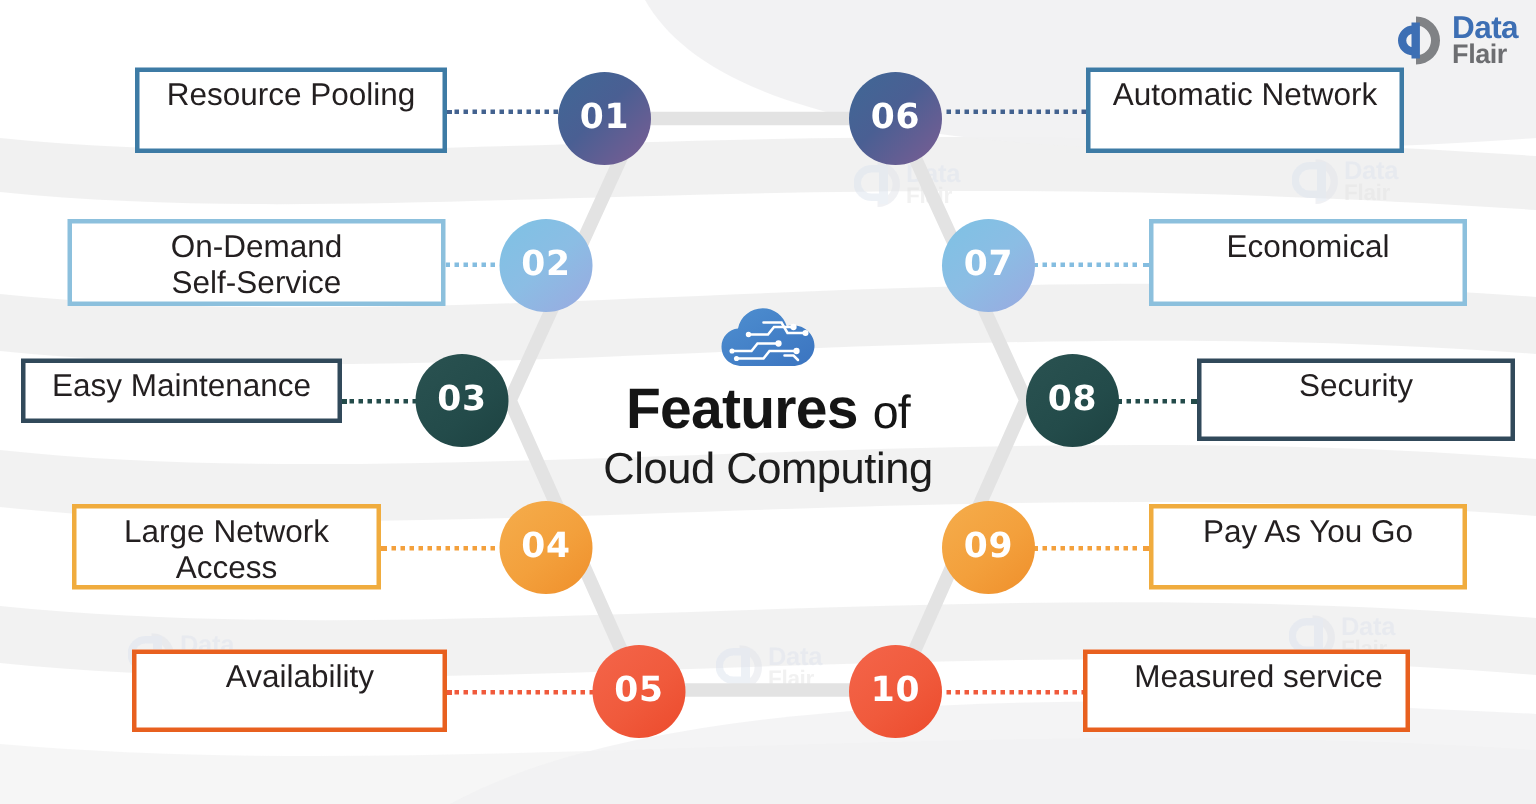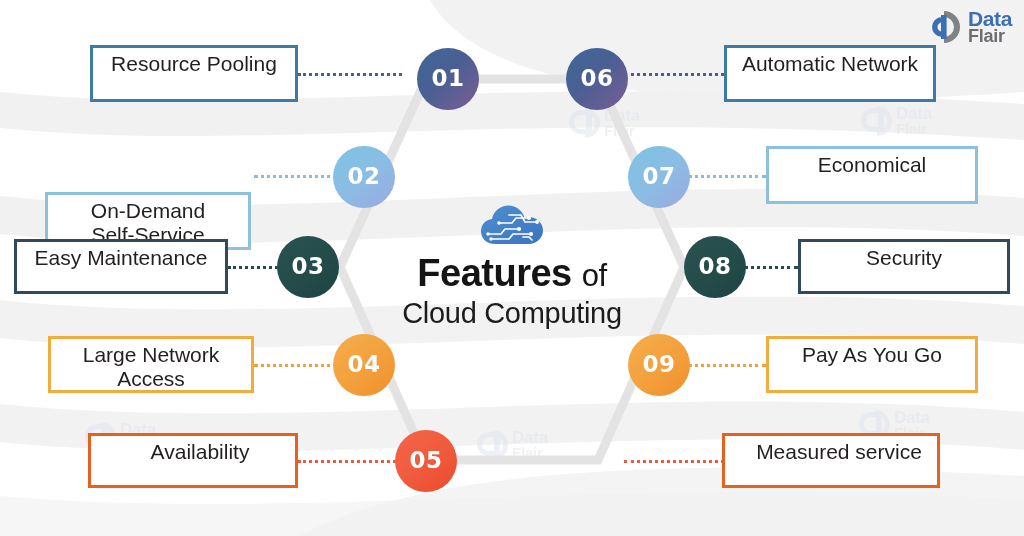--- a/index.html
+++ b/index.html
@@ -172,21 +172,21 @@
   <div class="conn" style="left:228px; top:266px; width:56px; border-top:3px dotted #234b4a;"></div>
   <div class="conn" style="left:254px; top:364px; width:84px; border-top:3px dotted #f3a03c;"></div>
   <div class="conn" style="left:298px; top:460px; width:104px; border-top:3px dotted #f05a3c;"></div>
 
   <div class="conn" style="left:624px; top:73px; width:100px; border-top:3px dotted #43628f;"></div>
   <div class="conn" style="left:688px; top:175px; width:78px; border-top:3px dotted #84bde0;"></div>
   <div class="conn" style="left:744px; top:266px; width:54px; border-top:3px dotted #234b4a;"></div>
   <div class="conn" style="left:688px; top:364px; width:78px; border-top:3px dotted #f3a03c;"></div>
   <div class="conn" style="left:624px; top:460px; width:100px; border-top:3px dotted #f05a3c;"></div>
 
-  <div class="node" style="left:417px; top:48px; background:linear-gradient(135deg,#3f6896 0%,#4a5f93 45%,#7c5d93 100%);">
+  <div class="node" style="left:372px; top:48px; background:linear-gradient(135deg,#3f6896 0%,#4a5f93 45%,#7c5d93 100%);">
     <span>01</span>
   </div>
   <div class="node" style="left:333px; top:146px; background:linear-gradient(140deg,#7ec2e4 0%,#8bbde4 50%,#9aa9e0 100%);">
     <span>02</span>
   </div>
   <div class="node" style="left:277px; top:236px; background:linear-gradient(140deg,#2a5251 0%,#234b4a 60%,#1d4241 100%);">
     <span>03</span>
   </div>
   <div class="node" style="left:333px; top:334px; background:linear-gradient(140deg,#f5ad4c 0%,#f3a03c 55%,#ef8f2b 100%);">
     <span>04</span>
@@ -200,29 +200,32 @@
   </div>
   <div class="node" style="left:628px; top:146px; background:linear-gradient(140deg,#7ec2e4 0%,#8bbde4 50%,#9aa9e0 100%);">
     <span>07</span>
   </div>
   <div class="node" style="left:684px; top:236px; background:linear-gradient(140deg,#2a5251 0%,#234b4a 60%,#1d4241 100%);">
     <span>08</span>
   </div>
   <div class="node" style="left:628px; top:334px; background:linear-gradient(140deg,#f5ad4c 0%,#f3a03c 55%,#ef8f2b 100%);">
     <span>09</span>
   </div>
+  <div class="node" style="left:566px; top:430px; background:linear-gradient(140deg,#f4654a 0%,#f05a3c 55%,#ec4a2c 100%);">
+    <span>10</span>
+  </div>
 
   <div class="label-box" style="left:90px; top:45px; width:208px; height:57px; border-color:#3d7ba5;">
     <span>Resource Pooling</span>
   </div>
-  <div class="label-box" style="left:45px; top:146px; width:206px; height:58px; border-color:#8cc0dd; white-space:pre-line;margin-top:46px;">
+  <div class="label-box" style="left:45px; top:146px; width:252px; height:58px; border-color:#8cc0dd; white-space:pre-line;">
     <span>On-Demand
 Self-Service</span>
   </div>
-  <div class="label-box" style="left:14px; top:239px; width:214px; height:55px; border-color:#31495a;">
+  <div class="label-box" style="left:14px; top:239px; width:214px; height:43px; border-color:#31495a;">
     <span>Easy Maintenance</span>
   </div>
   <div class="label-box" style="left:48px; top:336px; width:206px; height:57px; border-color:#f0ac3e; white-space:pre-line;">
     <span>Large Network
 Access</span>
   </div>
   <div class="label-box" style="left:88px; top:433px; width:210px; height:55px; border-color:#e8601f;padding-left:22px;">
     <span>Availability</span>
   </div>
 

